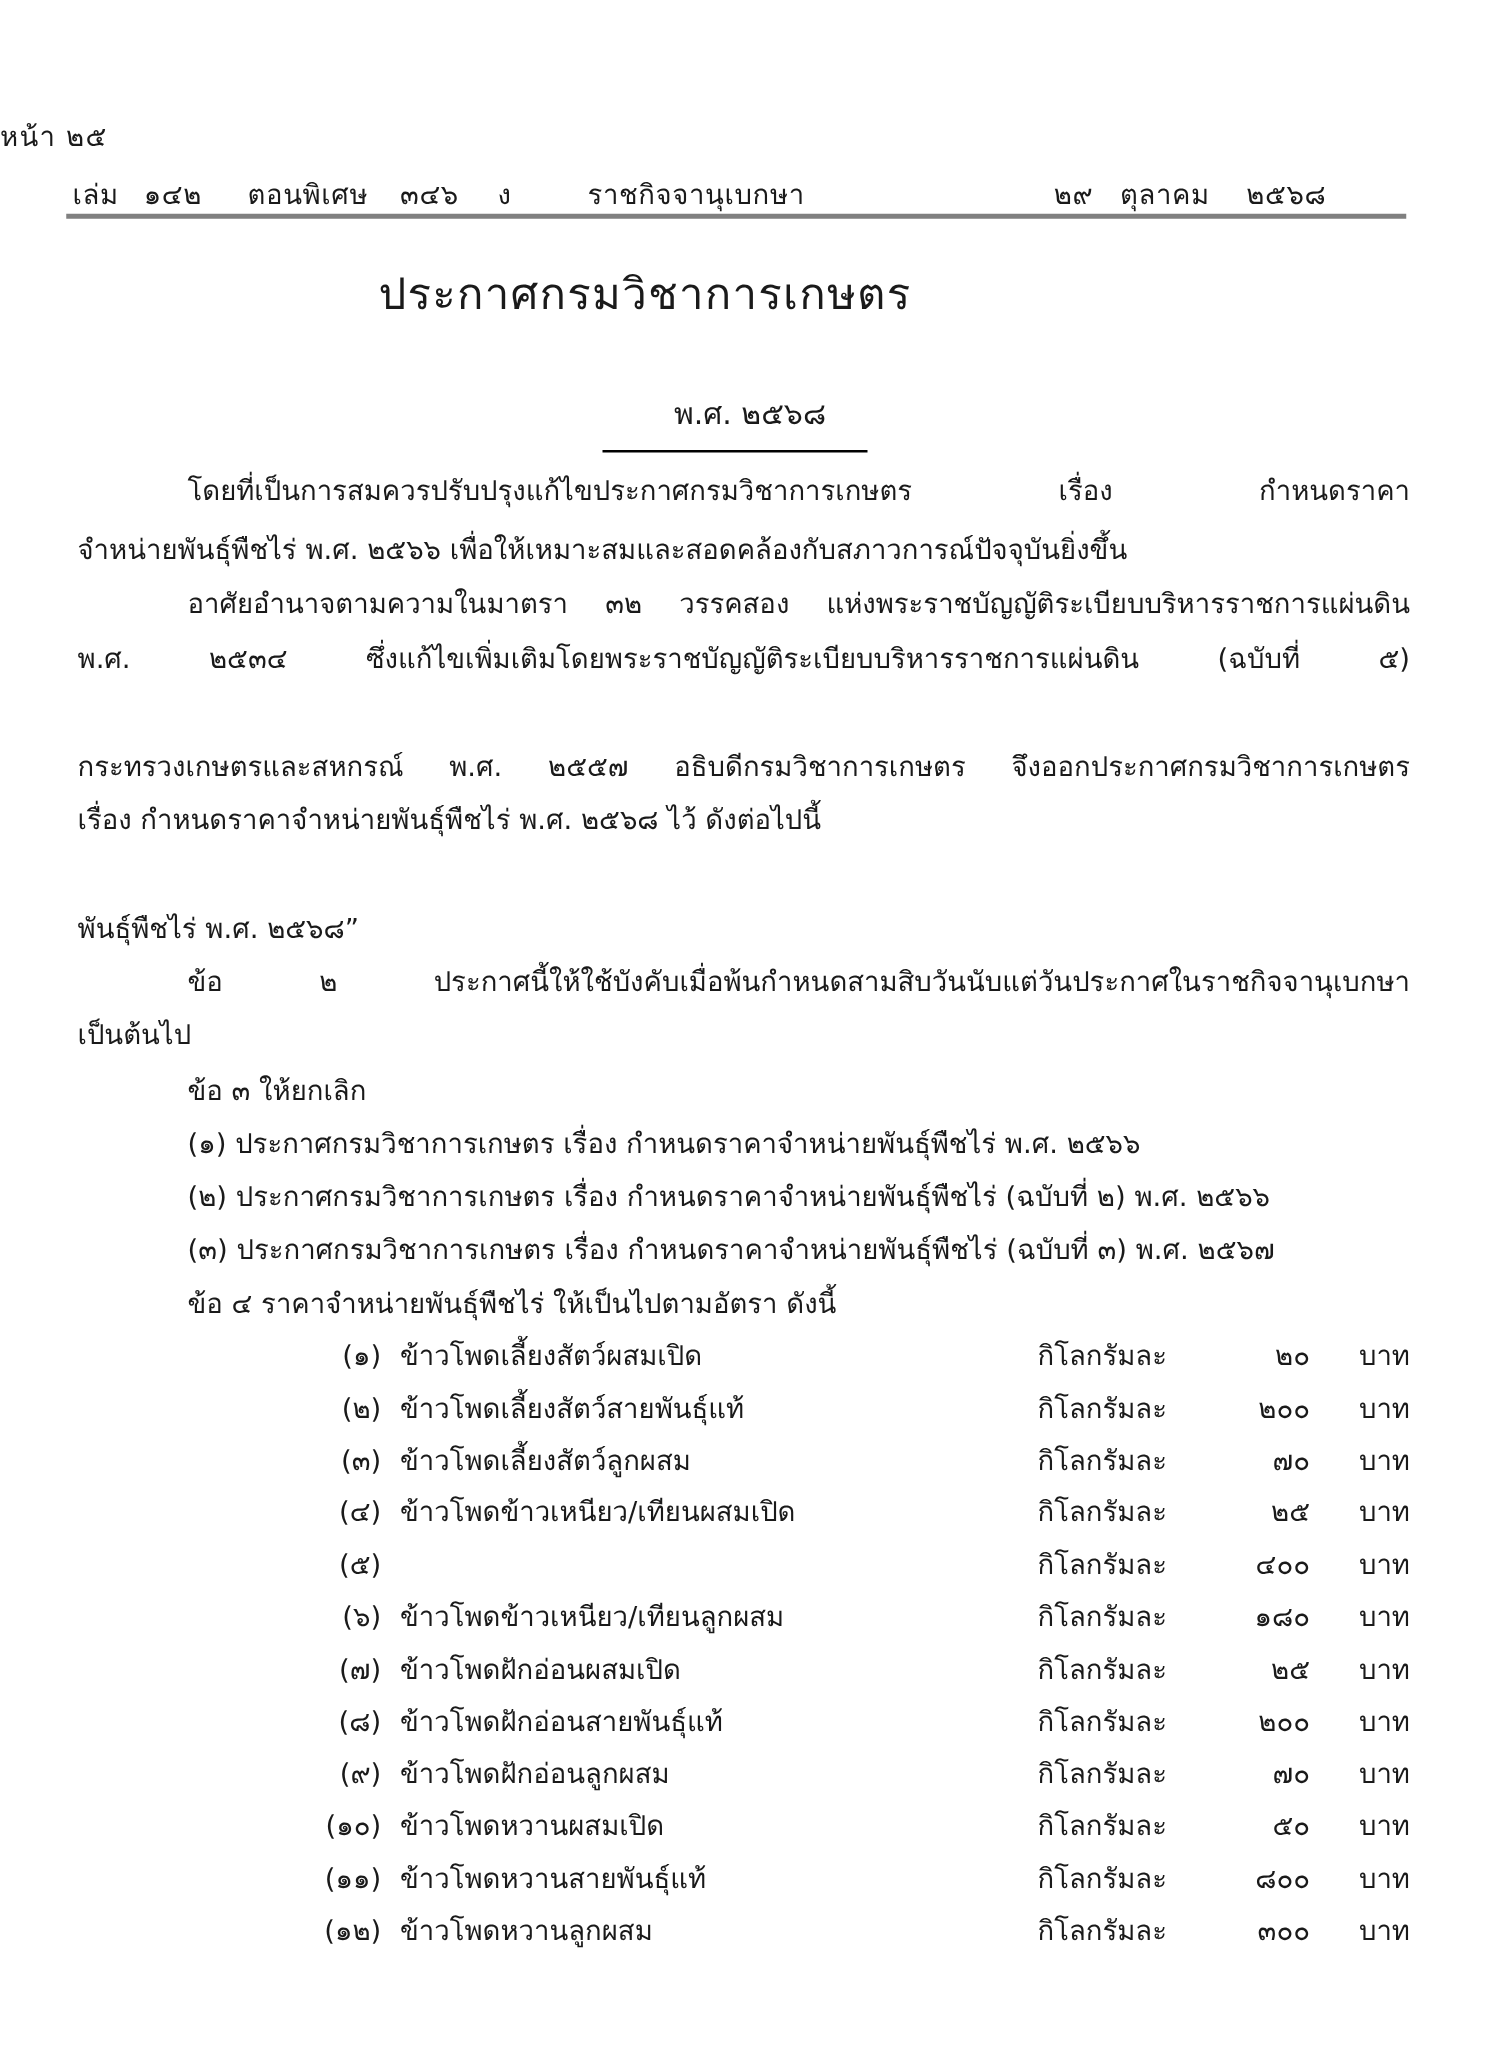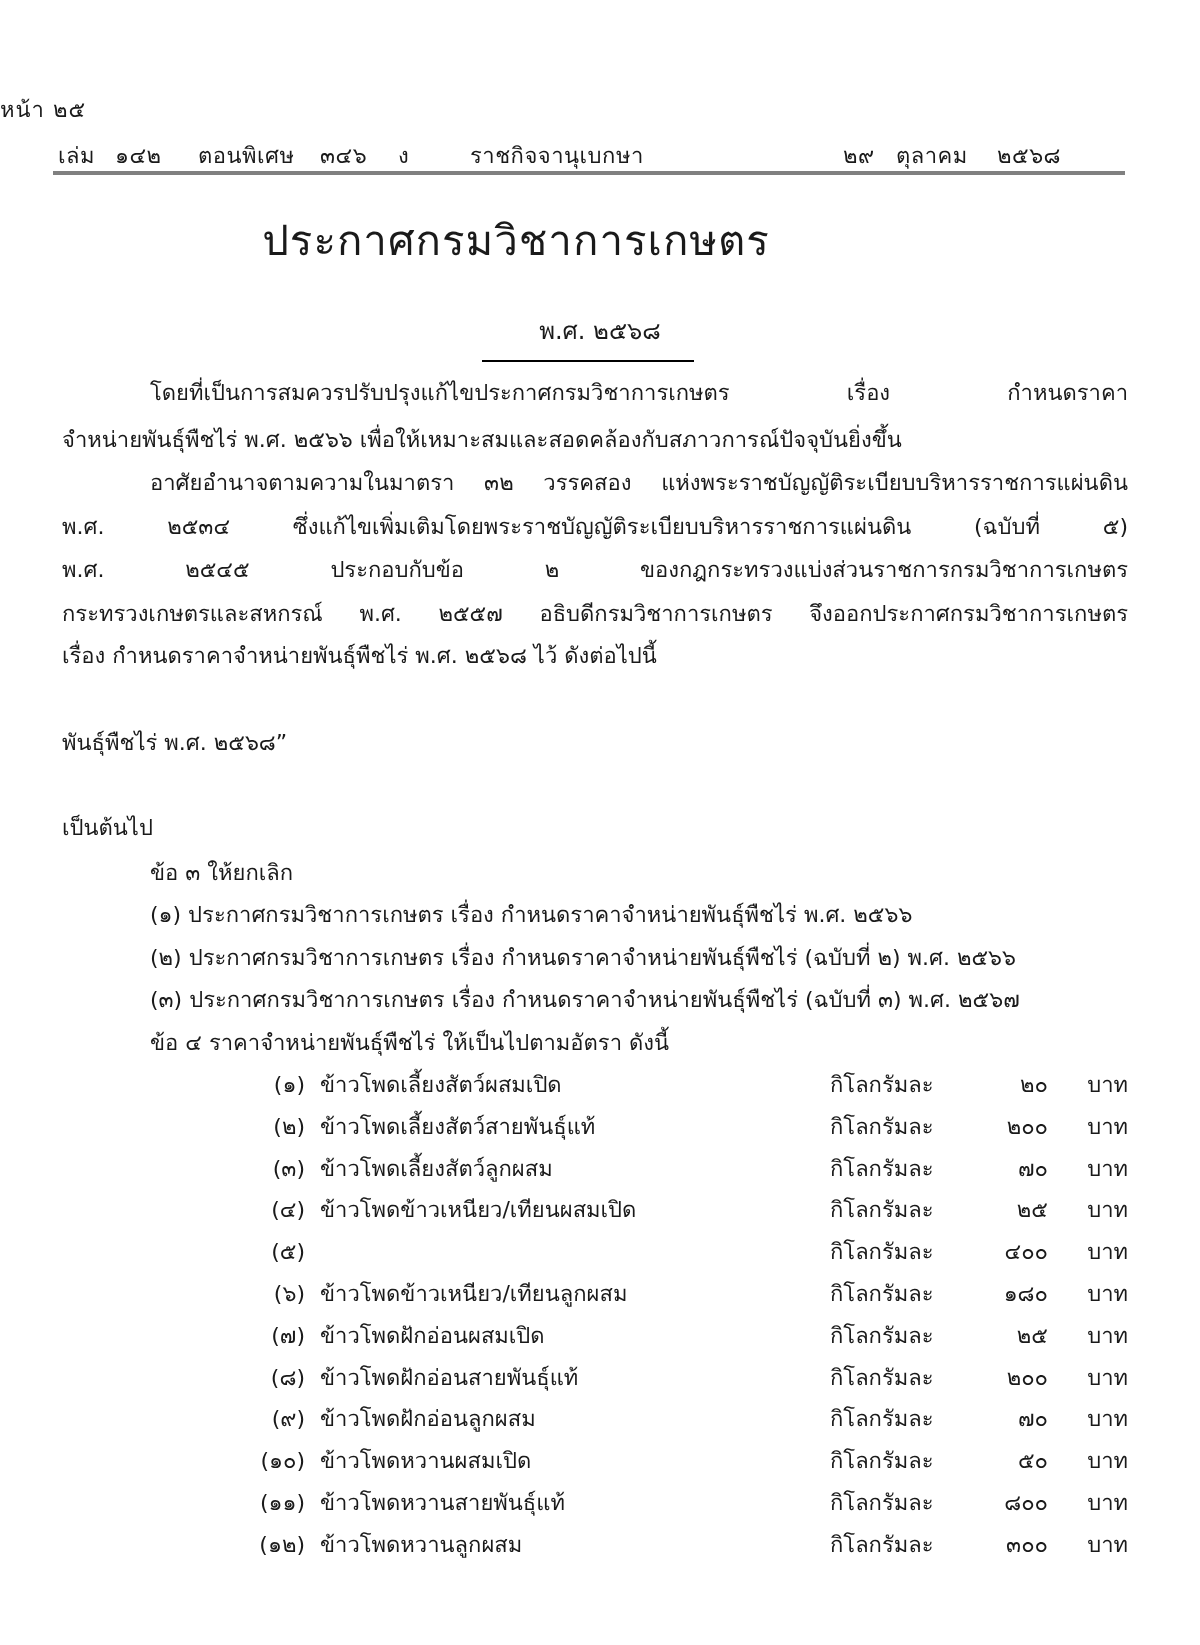--- a/index.html
+++ b/index.html
@@ -35,21 +35,21 @@
     }
     .hdr-rule {
       position: absolute;
       left: 53px; top: 171px;
       width: 1072px; height: 4px;
       background: #808080;
     }
     .title {
       top: 207px; left: 0; width: 1032px;
       text-align: center;
-      font-size: 42px;
+      font-size: 35px;
       letter-spacing: 1px;
     }
     .subtitle {
       top: 262px; left: 0; width: 1200px;
       text-align: center;
       font-size: 23px;
     }
     .year {
       top: 311px; left: 0; width: 1200px;
       text-align: center;
@@ -121,26 +121,26 @@
 
   <div class="abs title">ประกาศกรมวิชาการเกษตร</div>
   <div class="abs year">พ.ศ.  ๒๕๖๘</div>
   <div class="title-rule"></div>
 
   <div class="abs para indent justify" style="top:375px;">โดยที่เป็นการสมควรปรับปรุงแก้ไขประกาศกรมวิชาการเกษตร เรื่อง กำหนดราคา</div>
   <div class="abs para" style="top:422px;">จำหน่ายพันธุ์พืชไร่ พ.ศ. ๒๕๖๖ เพื่อให้เหมาะสมและสอดคล้องกับสภาวการณ์ปัจจุบันยิ่งขึ้น</div>
 
   <div class="abs para indent justify" style="top:465px;">อาศัยอำนาจตามความในมาตรา ๓๒ วรรคสอง แห่งพระราชบัญญัติระเบียบบริหารราชการแผ่นดิน</div>
   <div class="abs para justify" style="top:509px;">พ.ศ. ๒๕๓๔ ซึ่งแก้ไขเพิ่มเติมโดยพระราชบัญญัติระเบียบบริหารราชการแผ่นดิน (ฉบับที่ ๕)</div>
-  <div class="abs para justify" style="top:552px;">พ.ศ. ๒๕๔๕ ประกอบกับข้อ ๒ ของกฎกระทรวงแบ่งส่วนราชการกรมวิชาการเกษตร</div>
   <div class="abs para justify" style="top:596px;">กระทรวงเกษตรและสหกรณ์ พ.ศ. ๒๕๕๗ อธิบดีกรมวิชาการเกษตร จึงออกประกาศกรมวิชาการเกษตร</div>
   <div class="abs para" style="top:638px;">เรื่อง กำหนดราคาจำหน่ายพันธุ์พืชไร่ พ.ศ. ๒๕๖๘ ไว้ ดังต่อไปนี้</div>
 
   <div class="abs para" style="top:725px;">พันธุ์พืชไร่ พ.ศ. ๒๕๖๘”</div>
 
+  <div class="abs para indent justify" style="top:768px;">ข้อ ๒ ประกาศนี้ให้ใช้บังคับเมื่อพ้นกำหนดสามสิบวันนับแต่วันประกาศในราชกิจจานุเบกษา</div>
   <div class="abs para" style="top:810px;">เป็นต้นไป</div>
 
   <div class="abs para" style="top:855px; left:150px;">ข้อ  ๓  ให้ยกเลิก</div>
   <div class="abs para" style="top:897px; left:150px;">(๑) ประกาศกรมวิชาการเกษตร เรื่อง กำหนดราคาจำหน่ายพันธุ์พืชไร่ พ.ศ. ๒๕๖๖</div>
   <div class="abs para" style="top:940px; left:150px;">(๒) ประกาศกรมวิชาการเกษตร เรื่อง กำหนดราคาจำหน่ายพันธุ์พืชไร่ (ฉบับที่ ๒) พ.ศ. ๒๕๖๖</div>
   <div class="abs para" style="top:982px; left:150px;">(๓) ประกาศกรมวิชาการเกษตร เรื่อง กำหนดราคาจำหน่ายพันธุ์พืชไร่ (ฉบับที่ ๓) พ.ศ. ๒๕๖๗</div>
 
   <div class="abs para" style="top:1025px; left:150px;">ข้อ  ๔  ราคาจำหน่ายพันธุ์พืชไร่ ให้เป็นไปตามอัตรา ดังนี้</div>
 
   <div id="price-table">

